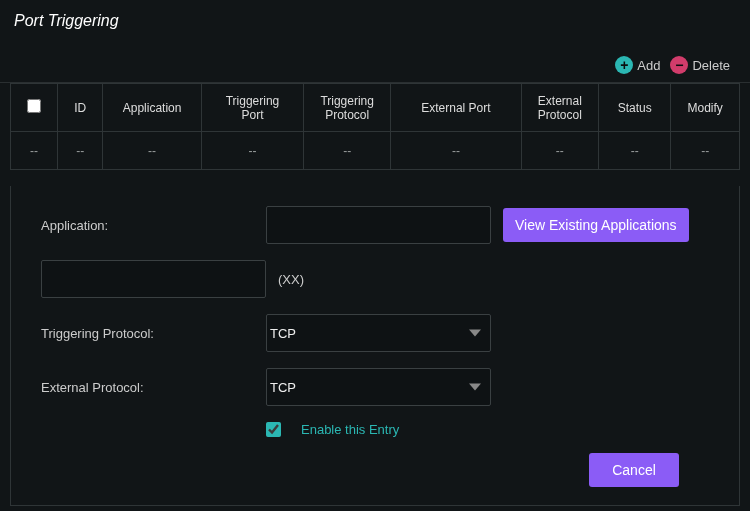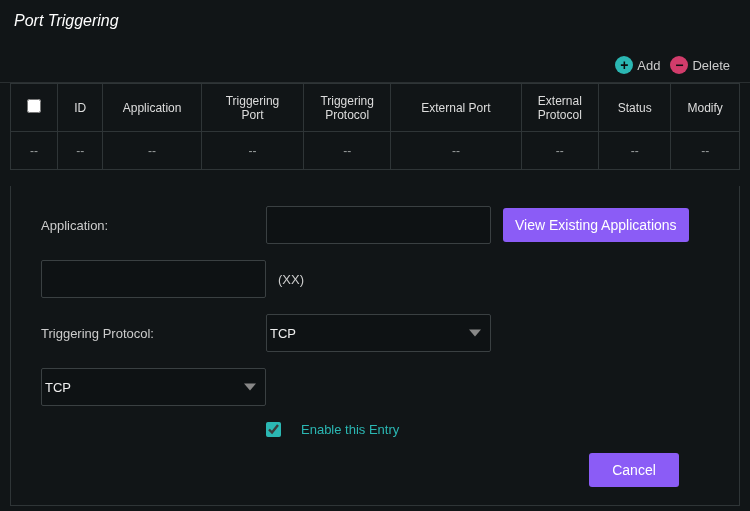--- a/index.html
+++ b/index.html
@@ -216,20 +216,21 @@
     <div class="form-row">
       <span class="form-label">Triggering Protocol:</span>
       <div class="select-wrap">
         <input type="text" readonly="" class="form-input" value="TCP" style="">
         <span class="chevron"></span>
       </div>
     </div>
 
 
     <div class="form-row">
+      <span class="form-label">External Protocol:</span>
       <div class="select-wrap">
         <input type="text" readonly="" class="form-input" value="TCP" style="">
         <span class="chevron"></span>
       </div>
     </div>
 
     <div class="check-row">
       <input type="checkbox" id="enable-entry" checked="" style="">
       <label for="enable-entry">Enable this Entry</label>
     </div>

